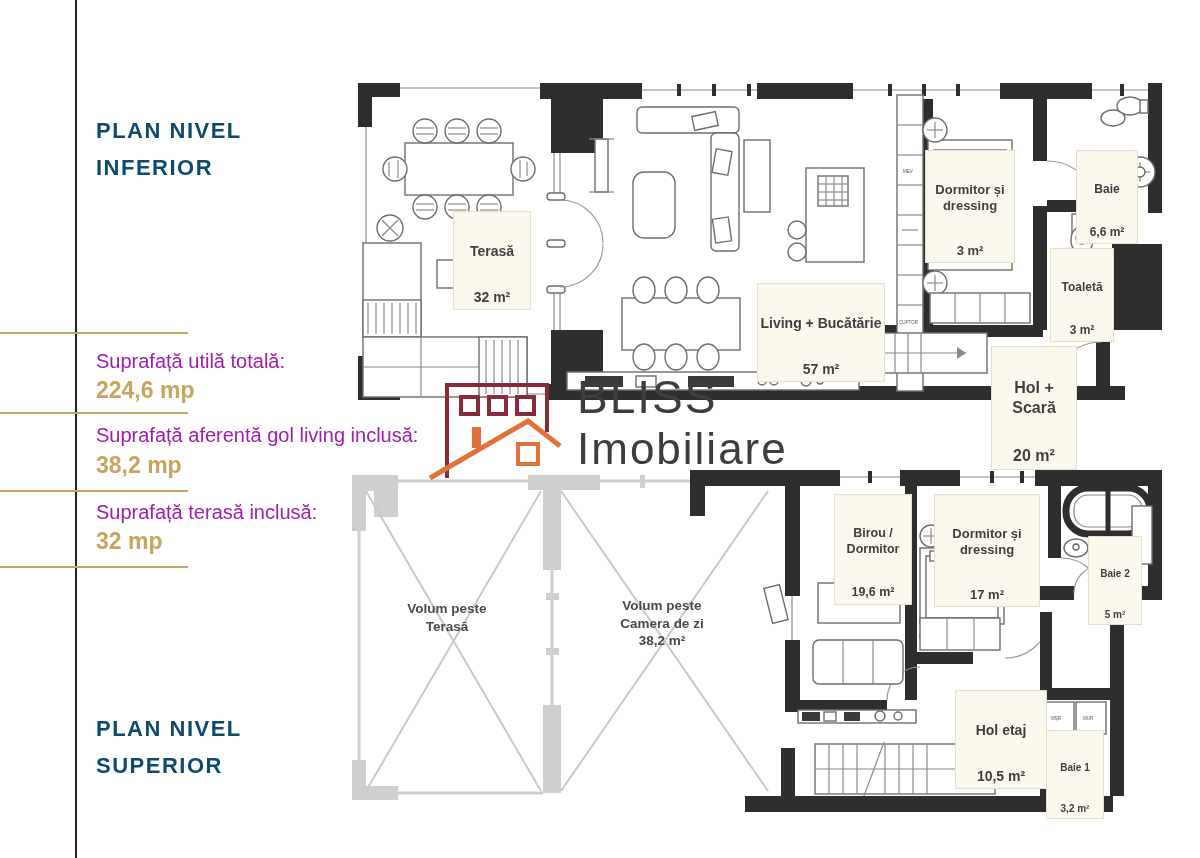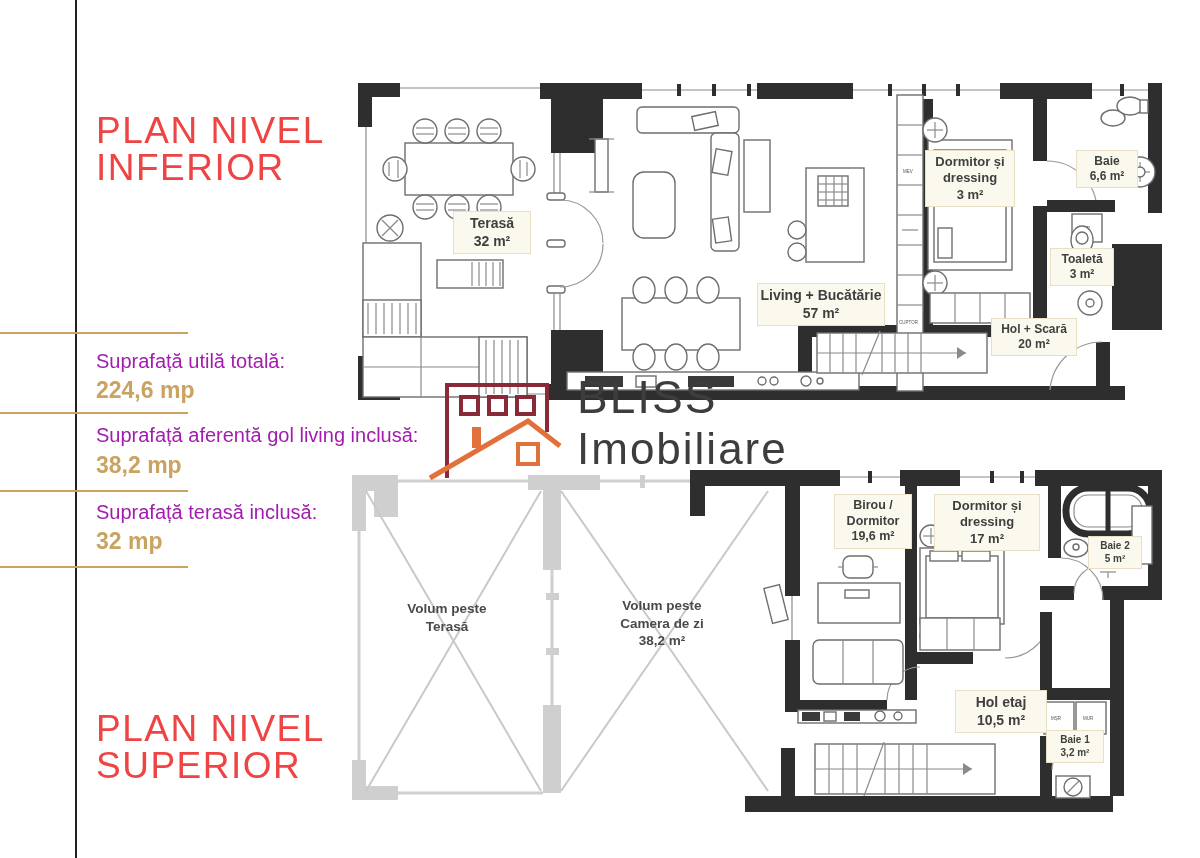--- a/index.html
+++ b/index.html
@@ -1,37 +1,37 @@
 <!DOCTYPE html>
 <html><head>
 <meta charset="utf-8">
 <style>
   html,body{margin:0;padding:0;background:#fff;}
   #canvas{position:relative;width:1200px;height:858px;background:#fff;overflow:hidden;
           font-family:"Liberation Sans",sans-serif;color:#3d3d3d;}
   
   .vline{position:absolute;left:75px;top:0;width:2px;height:858px;background:#222;}
   .goldline{position:absolute;left:0;width:188px;height:2px;background:#c9a35f;}
-  .plan-title{position:absolute;left:96px;font-size:37px;line-height:37px;font-weight:400;
-              letter-spacing:1.5px;color:#ef4444;}
+  .plan-title{position:absolute;left:96px;font-size:22px;line-height:37px;font-weight:700;
+              letter-spacing:1.5px;color:#0c4a6e;}
   .stat-label{position:absolute;left:96px;font-size:20px;font-weight:500;color:#a21caf;white-space:nowrap;}
   .stat-value{position:absolute;left:96px;font-size:23px;font-weight:700;color:#c9a35f;}
   
   svg{position:absolute;left:0;top:0;}
   .wall{fill:#2e2e2e;}
   .gwall{fill:#cfcfcf;}
   .furn{fill:#fff;stroke:#6e6e6e;stroke-width:1.4;}
   .thin{stroke:#8a8a8a;stroke-width:1.2;fill:none;}
   .arc{stroke:#9a9a9a;stroke-width:1.2;fill:none;}
   .dark{fill:#3a3a3a;}
   .tiny{font-size:4.5px;fill:#555;font-family:"Liberation Sans",sans-serif;}
   
   .room-label{position:absolute;background:#fbf8ed;border:1px solid #e8e0c6;color:#3f3f3f;
               text-align:center;font-weight:600;padding:3px 2px;line-height:1.25;z-index:4;}
-  .room-label span{display:block;}
+  .room-label span{display:block;margin-top:28px;}
   .void-label{position:absolute;color:#4a4a4a;text-align:center;font-weight:600;
               font-size:13.5px;line-height:1.3;z-index:4;}
   .void-label span{display:block;}
   
   .logo-text{position:absolute;color:#3d3d3d;letter-spacing:2px;font-weight:400;z-index:6;}
 </style>
 </head>
 <body>
 
 <div id="canvas">
@@ -413,21 +413,21 @@
     <span>3 m²</span>
   </div>
   <div class="room-label" style="left:1076px;top:150px;width:56px;font-size:12px">
     <span>Baie</span>
     <span>6,6 m²</span>
   </div>
   <div class="room-label" style="left:1050px;top:248px;width:58px;font-size:12px">
     <span>Toaletă</span>
     <span>3 m²</span>
   </div>
-  <div class="room-label" style="left:991px;top:318px;width:80px;font-size:12px">
+  <div class="room-label" style="left:991px;top:346px;width:80px;font-size:16px">
     <span>Hol + Scară</span>
     <span>20 m²</span>
   </div>
 
   <div class="void-label" style="left:387px;top:600px;width:120px">
     <span>Volum peste</span>
     <span>Terasă</span>
   </div>
   <div class="void-label" style="left:597px;top:597px;width:130px">
     <span>Volum peste</span>

